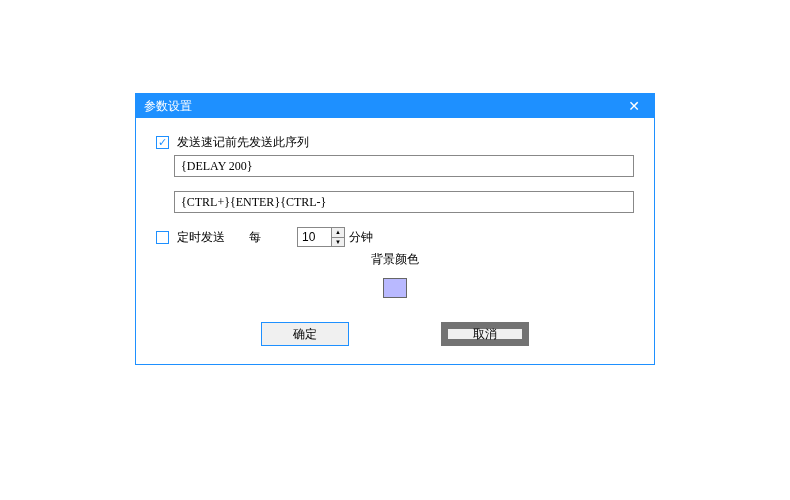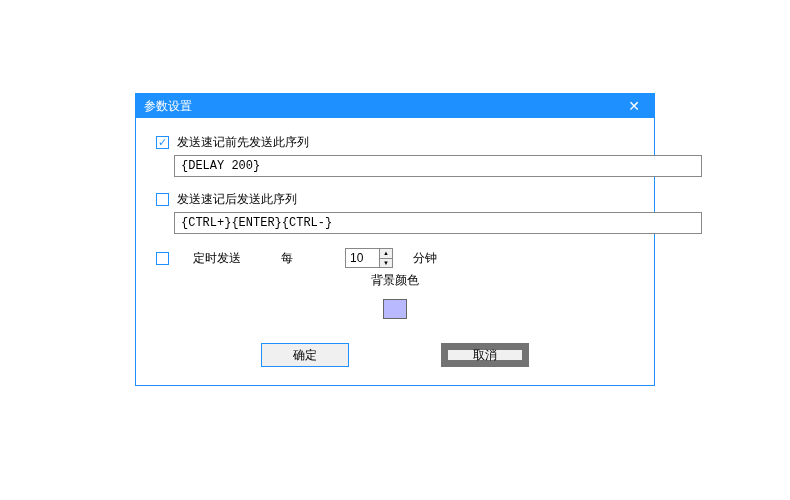--- a/index.html
+++ b/index.html
@@ -66,34 +66,34 @@
     content: "✓";
     color: #1e90ff;
     font-size: 11px;
     line-height: 1;
   }
   .chk-label {
     font-size: 12px;
   }
   .text-input {
     display: block;
-    width: 528px;
+    width: 460px;
     height: 22px;
     border: 1px solid #888;
     padding: 2px 6px;
-    font-family: Liberation Mono, monospace;
+    font-family: Liberation Serif, serif;
     font-size: 12px;
     margin-left: 18px;
     margin-bottom: 14px;
     background: #fff;
   }
   .timer-line {
     display: flex;
     align-items: center;
-    gap: 20px;
+    gap: 4px;
     margin-bottom: 4px;
   }
   .spacer-lbl { margin-left: 20px; }
   .spinner-wrap {
     display: flex;
     align-items: stretch;
     height: 20px;
     padding-left: 32px;
   }
   .spinner-input {
@@ -169,24 +169,20 @@
   </div>
 
   <div class="content">
 
     <div class="row">
       <span class="checkbox checked"></span>
       <span class="chk-label">发送速记前先发送此序列</span>
     </div>
     <input class="text-input" value="{DELAY 200}" style="">
 
-    <div class="row">
-      <span class="checkbox"></span>
-      <span class="chk-label">发送速记后发送此序列</span>
-    </div>
     <input class="text-input" value="{CTRL+}{ENTER}{CTRL-}" style="">
 
     <div class="timer-line">
       <span class="checkbox"></span>
       <span class="chk-label">定时发送</span>
       <span class="chk-label spacer-lbl">每</span>
       <div class="spinner-wrap">
         <input class="spinner-input" value="10" style="">
         <div class="spinner-btns">
           <div class="spinner-btn">▲</div>

